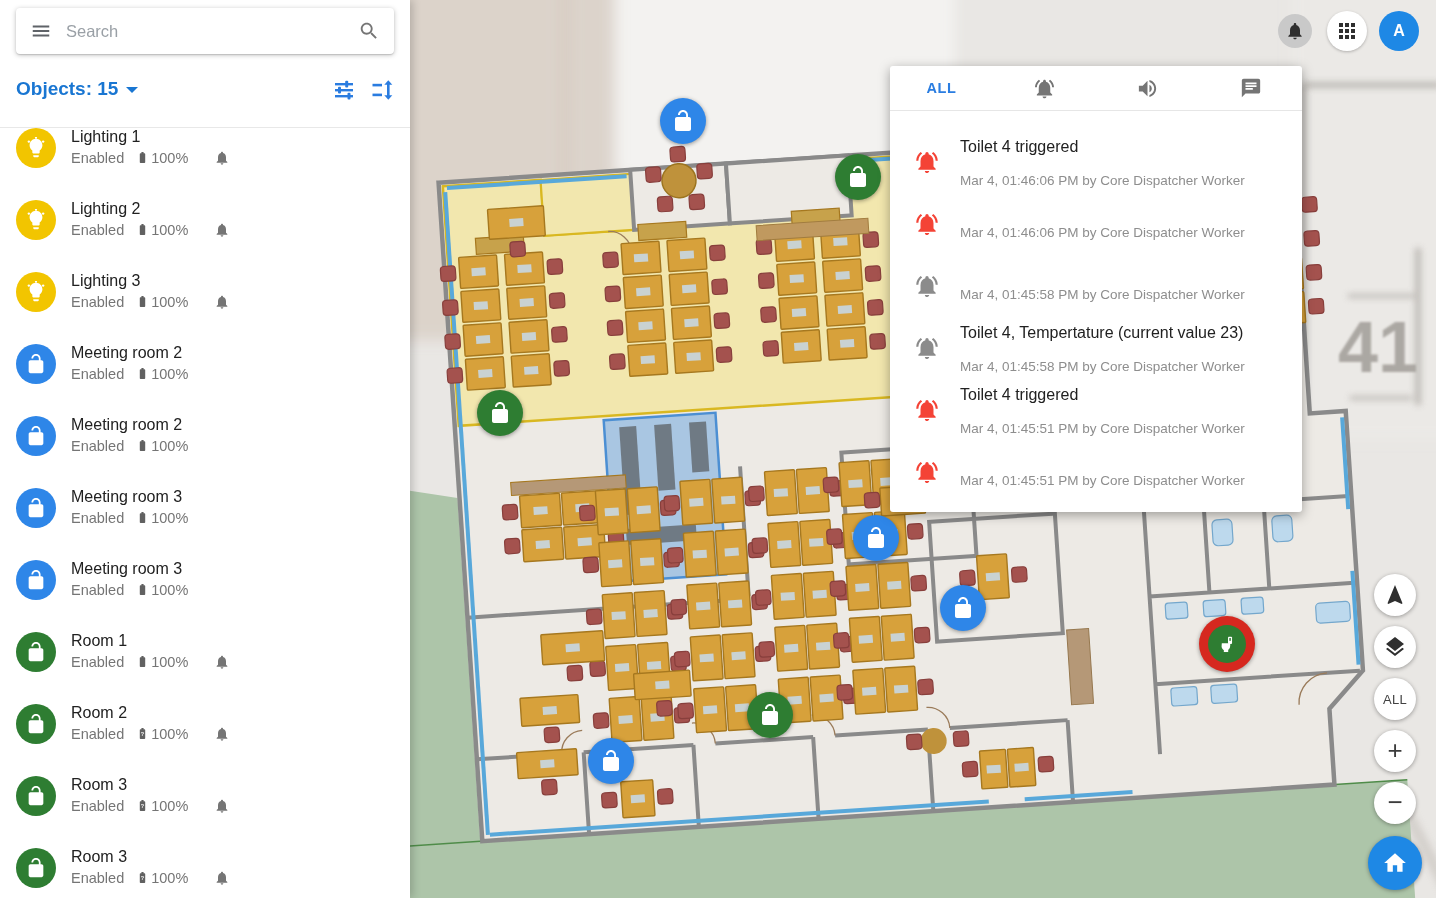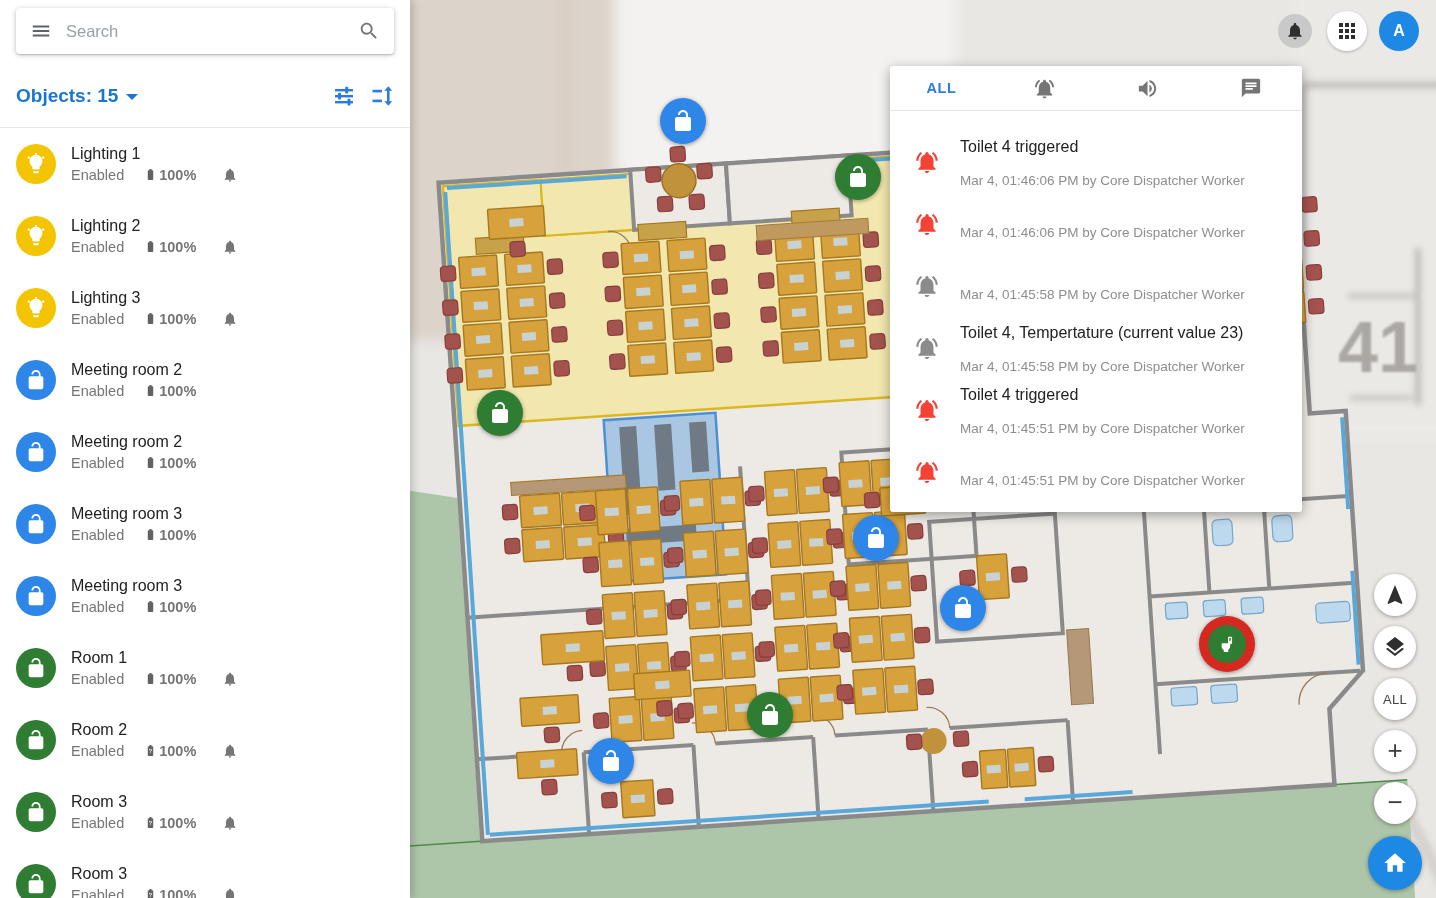--- a/index.html
+++ b/index.html
@@ -38,36 +38,36 @@
   .notif-icon{width:26px;height:26px;flex:0 0 26px;display:flex;align-items:center;justify-content:center;}
   .notif-text{margin-left:20px;}
   .notif-title{font-size:16px;color:#212121;line-height:1.25;}
   .notif-meta{font-size:13.5px;color:#8e8e8e;margin-top:16px;}
 
   
   #sidebar{position:absolute;left:0;top:0;width:410px;height:898px;background:#fff;box-shadow:3px 0 8px rgba(0,0,0,.18);}
   #search-card{position:absolute;left:16px;top:8px;width:378px;height:46px;background:#fff;border-radius:4px;box-shadow:0 1px 1px rgba(0,0,0,.12),0 1px 5px rgba(0,0,0,.26);display:flex;align-items:center;padding:0 14px;box-sizing:border-box;}
   #search-input{flex:1;border:none;outline:none;font-size:16.5px;color:#0f766e;margin:0 12px;font-family:"Liberation Sans",sans-serif;}
   #search-input::placeholder{color:#9aa0a6;}
-  #objects-header{position:absolute;left:0;top:78px;width:410px;height:36px;display:flex;align-items:center;padding:0 16px;box-sizing:border-box;}
+  #objects-header{position:absolute;left:0;top:78px;width:410px;height:36px;display:flex;align-items:flex-start;padding:0 16px;box-sizing:border-box;}
   #objects-label{color:#1976d2;font-size:19px;font-weight:bold;display:flex;align-items:center;gap:8px;cursor:pointer;}
   #objects-label .caret{width:0;height:0;border-left:6px solid transparent;border-right:6px solid transparent;border-top:6px solid #1976d2;margin-top:2px;}
   #header-icons{margin-left:auto;display:flex;gap:13px;}
   #header-icons .hicon{width:24px;height:24px;cursor:pointer;}
   #object-list{position:absolute;left:0;top:127px;width:410px;height:771px;overflow:hidden;border-top:1px solid #e8e8e8;}
-  .obj-row{height:72px;display:flex;align-items:center;padding:0 16px;gap:15px;cursor:pointer;box-sizing:border-box;}
+  .obj-row{height:72px;display:flex;align-items:flex-start;padding:0 16px;gap:15px;cursor:pointer;box-sizing:border-box;}
   .obj-icon{width:40px;height:40px;border-radius:50%;flex:0 0 40px;display:flex;align-items:center;justify-content:center;}
   .obj-icon.lighting{background:#f2c500;}
   .obj-icon.meeting{background:#2e86e8;}
   .obj-icon.room{background:#2e7d32;}
   .obj-title{font-size:16px;color:#212121;}
   .obj-sub{display:flex;align-items:center;margin-top:3px;font-size:14.5px;color:#757575;}
-  .obj-sub .status{margin-right:20px;}
+  .obj-sub .status{margin-right:12px;}
   .obj-sub .batt{width:13px;height:17px;margin-right:2px;position:relative;}
-  .obj-sub .pct{margin-right:26px;font-weight:bold;}
+  .obj-sub .pct{margin-right:26px;}
   .obj-sub .bell{width:16px;height:16px;}
 </style>
 </head>
 <body>
 
 <div id="page">
 
   <div id="map-area">
     <svg id="floorplan" width="1026" height="898" viewBox="0 0 1026 898">
       <defs>

